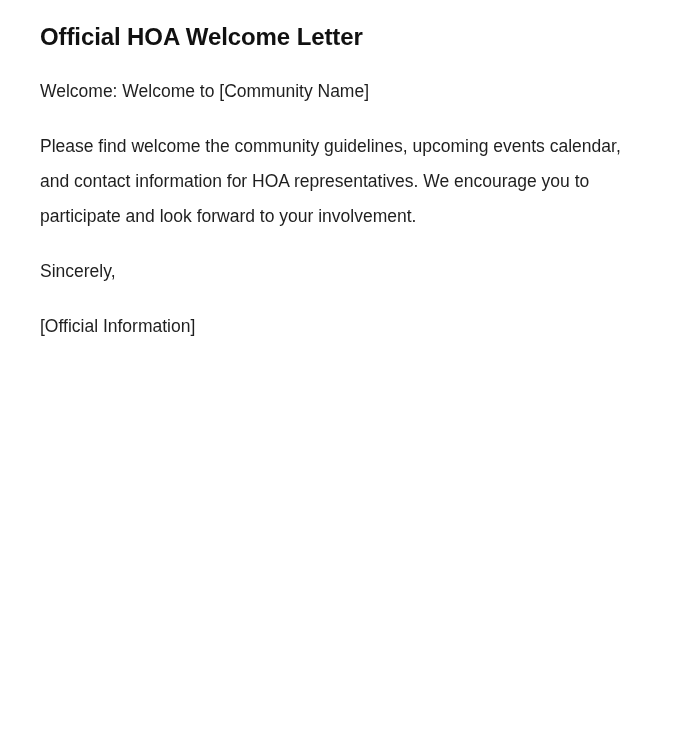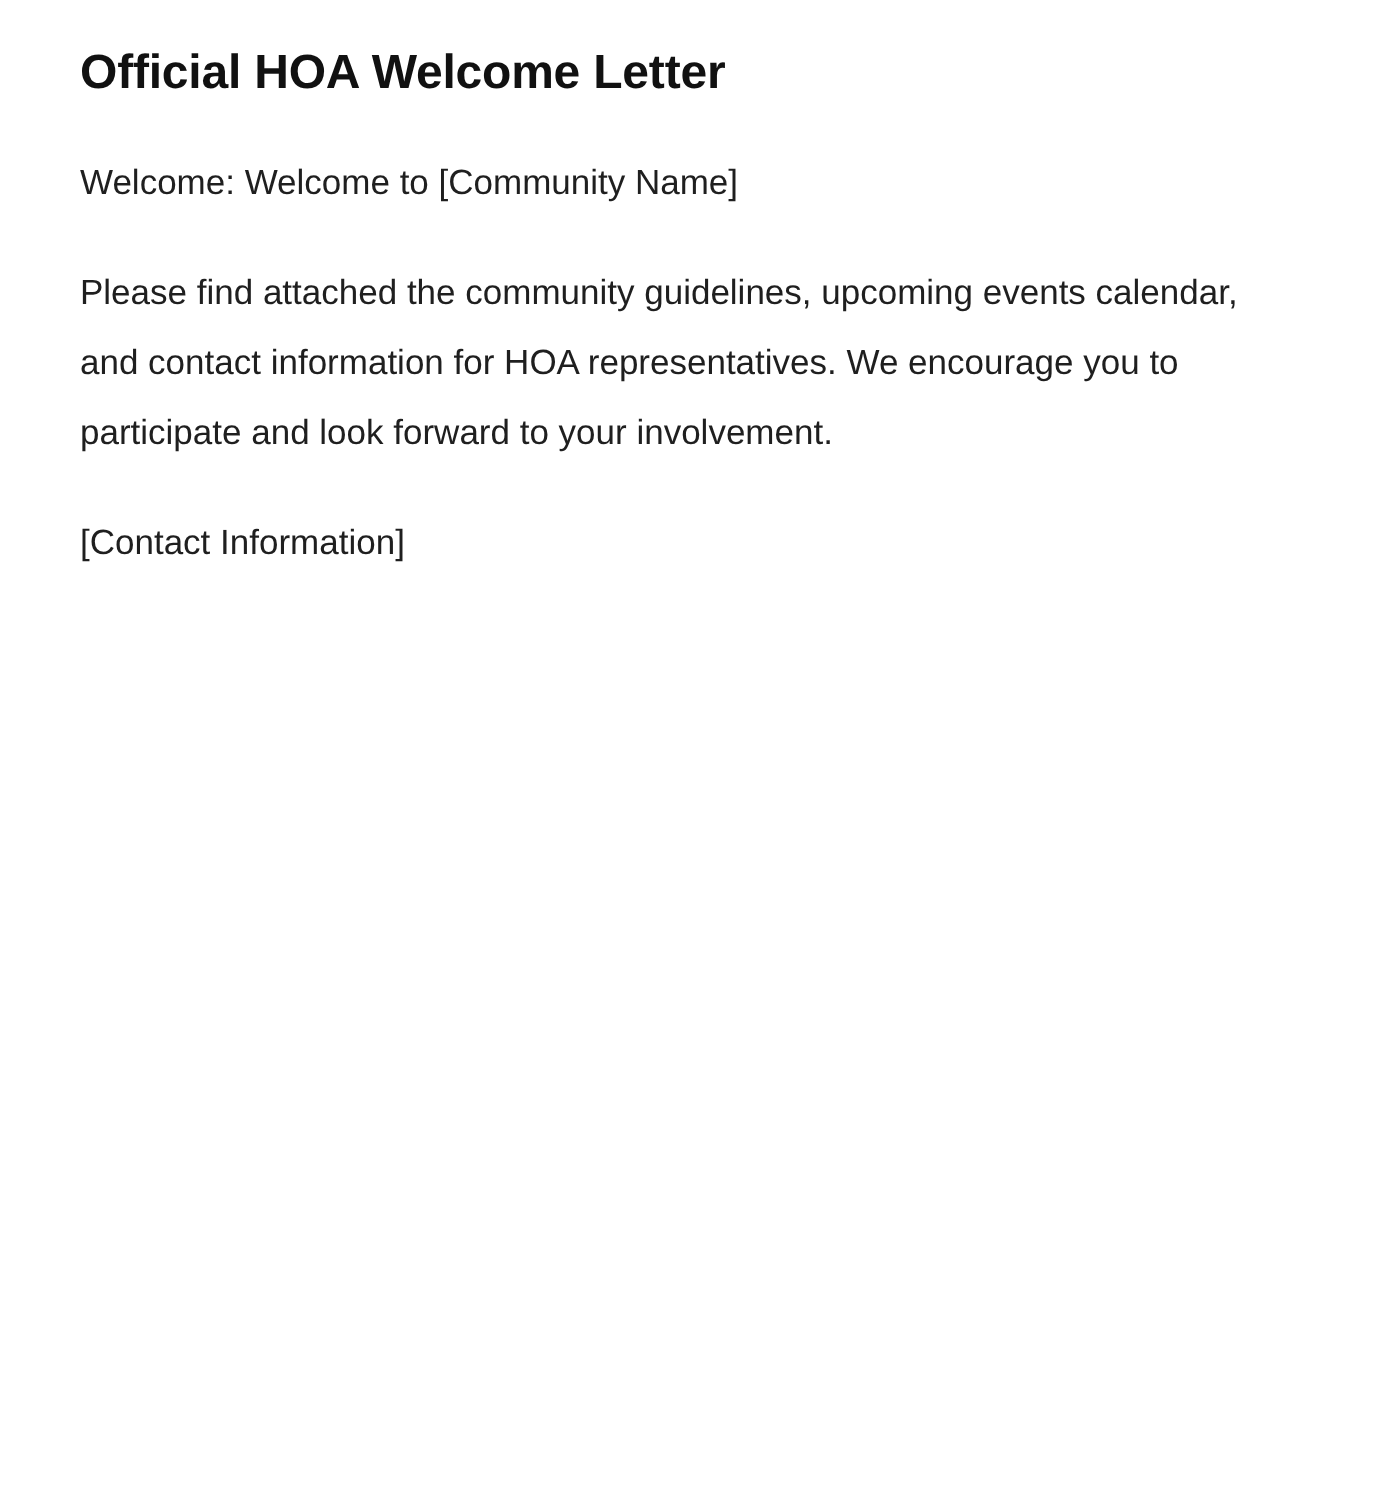--- a/index.html
+++ b/index.html
@@ -53,21 +53,22 @@
 <div class="page">
 
   <h1 class="doc-title">Official HOA Welcome Letter</h1>
 
   <div class="doc-body">
 
     <p class="para para-short">Welcome: Welcome to [Community Name]</p>
 
 
 
-    <p class="para">Please find attached the community guidelines, upcoming events calendar, and contact information for HOA representatives. We encourage you to participate and look forward to your involvement.</p>
+    <p class="para">Please find welcome the community guidelines, upcoming events calendar, and contact information for HOA representatives. We encourage you to participate and look forward to your involvement.</p>
+
+    <p class="para para-short">Sincerely,</p>
 
 
 
-
-    <p class="para para-short">[Contact Information]</p>
+    <p class="para para-short">[Official Information]</p>
 
   </div>
 </div>
 
 </body></html>

